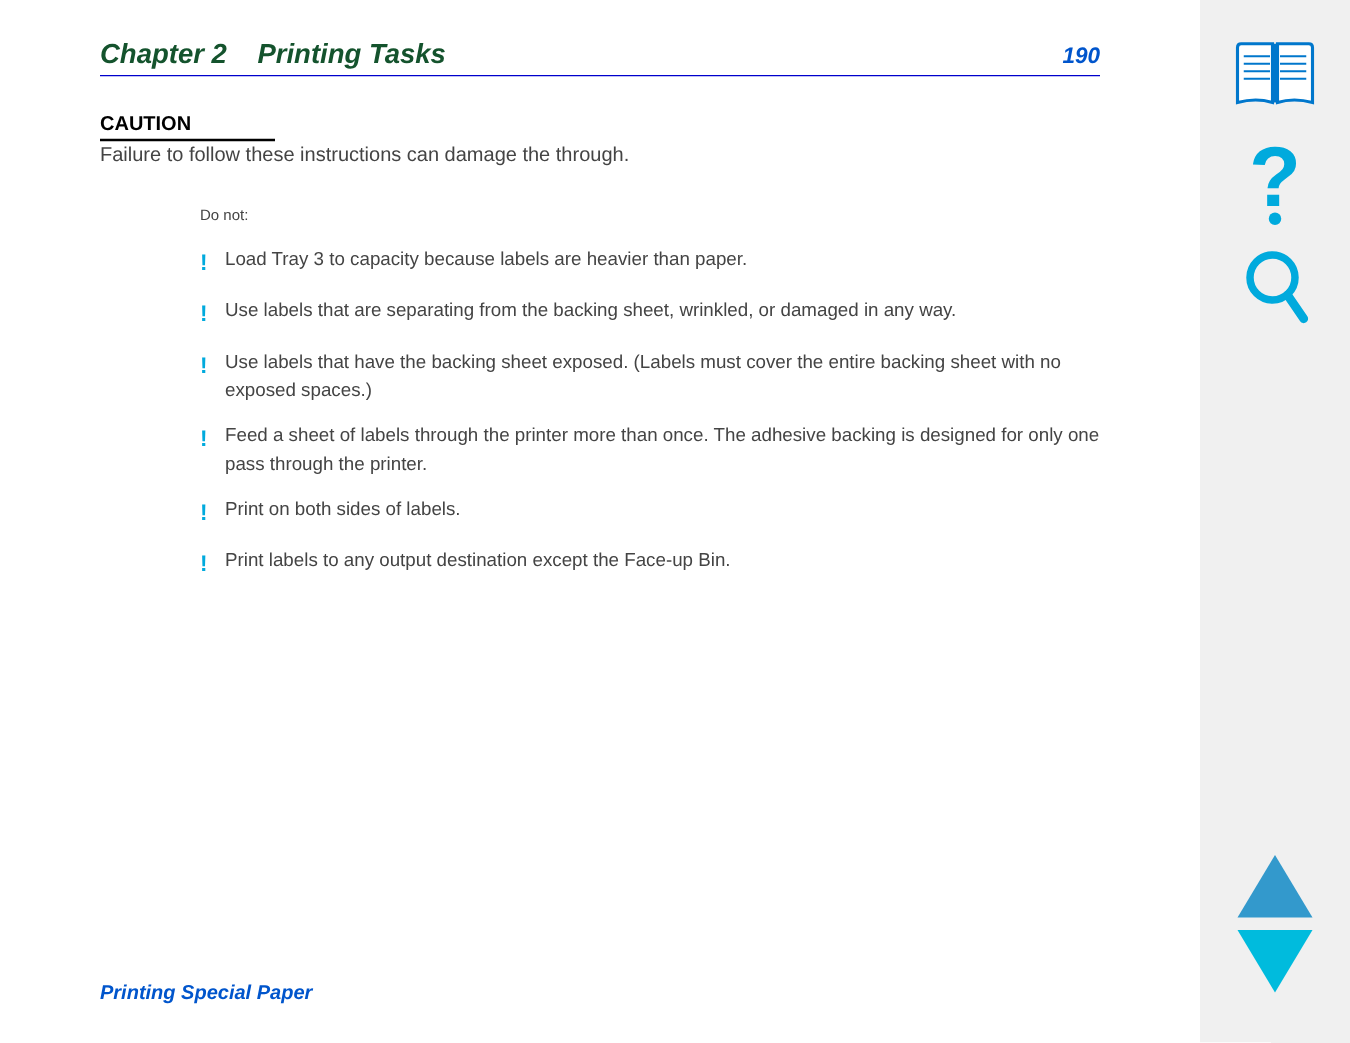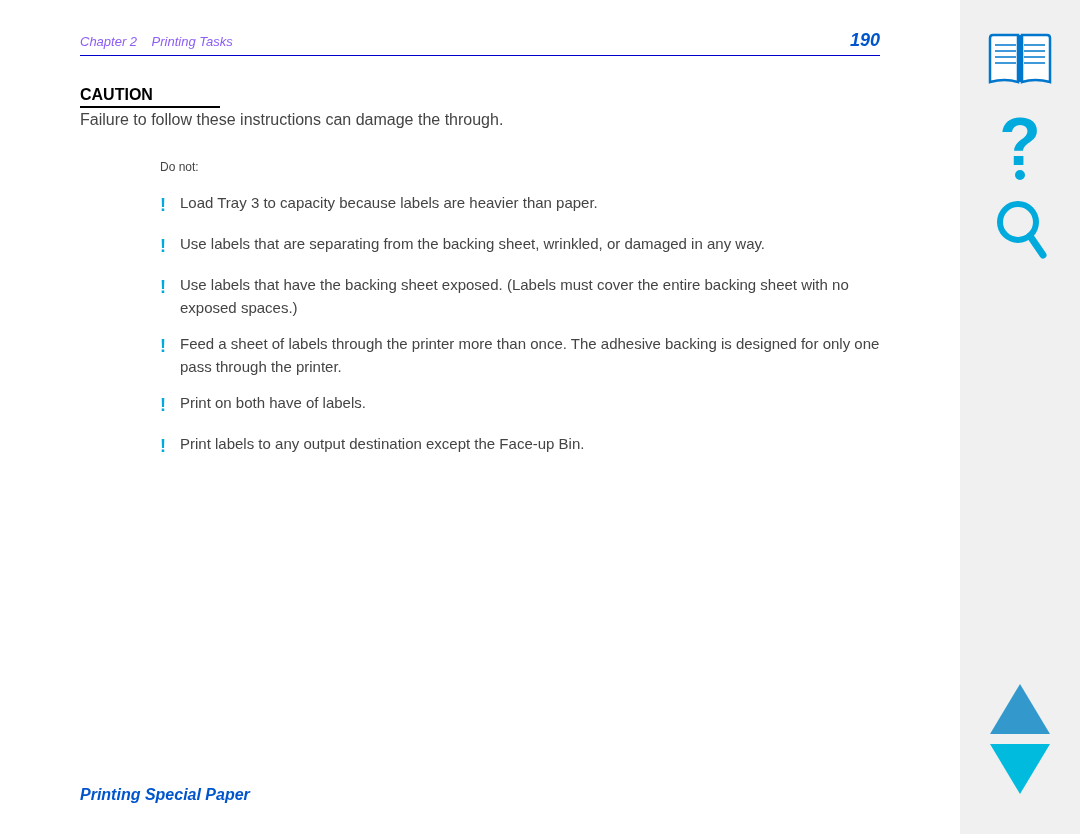--- a/index.html
+++ b/index.html
@@ -26,24 +26,24 @@
     .header {
       display: flex;
       justify-content: space-between;
       align-items: baseline;
       border-bottom: 1px solid #0000cc;
       padding-bottom: 4px;
       margin-bottom: 30px;
     }
 
     .header-title {
-      color: #8b5cf6;
+      color: #14532d;
       font-style: italic;
-      font-weight: normal;
-      font-size: 13px;
+      font-weight: bold;
+      font-size: 22px;
     }
 
     .header-page {
       color: #0055cc;
       font-style: italic;
       font-weight: bold;
       font-size: 18px;
     }
 
     
@@ -216,21 +216,21 @@
     <div class="list-item">
       <span class="list-bullet">!</span>
       <span class="list-text">Use labels that have the backing sheet exposed. (Labels must cover the entire backing sheet with no exposed spaces.)</span>
     </div>
     <div class="list-item">
       <span class="list-bullet">!</span>
       <span class="list-text">Feed a sheet of labels through the printer more than once. The adhesive backing is designed for only one pass through the printer.</span>
     </div>
     <div class="list-item">
       <span class="list-bullet">!</span>
-      <span class="list-text">Print on both have of labels.</span>
+      <span class="list-text">Print on both sides of labels.</span>
     </div>
     <div class="list-item">
       <span class="list-bullet">!</span>
       <span class="list-text">Print labels to any output destination except the Face-up Bin.</span>
     </div>
   </div>
 
   <div class="footer">
     <span class="footer-text">Printing Special Paper</span>
   </div>

